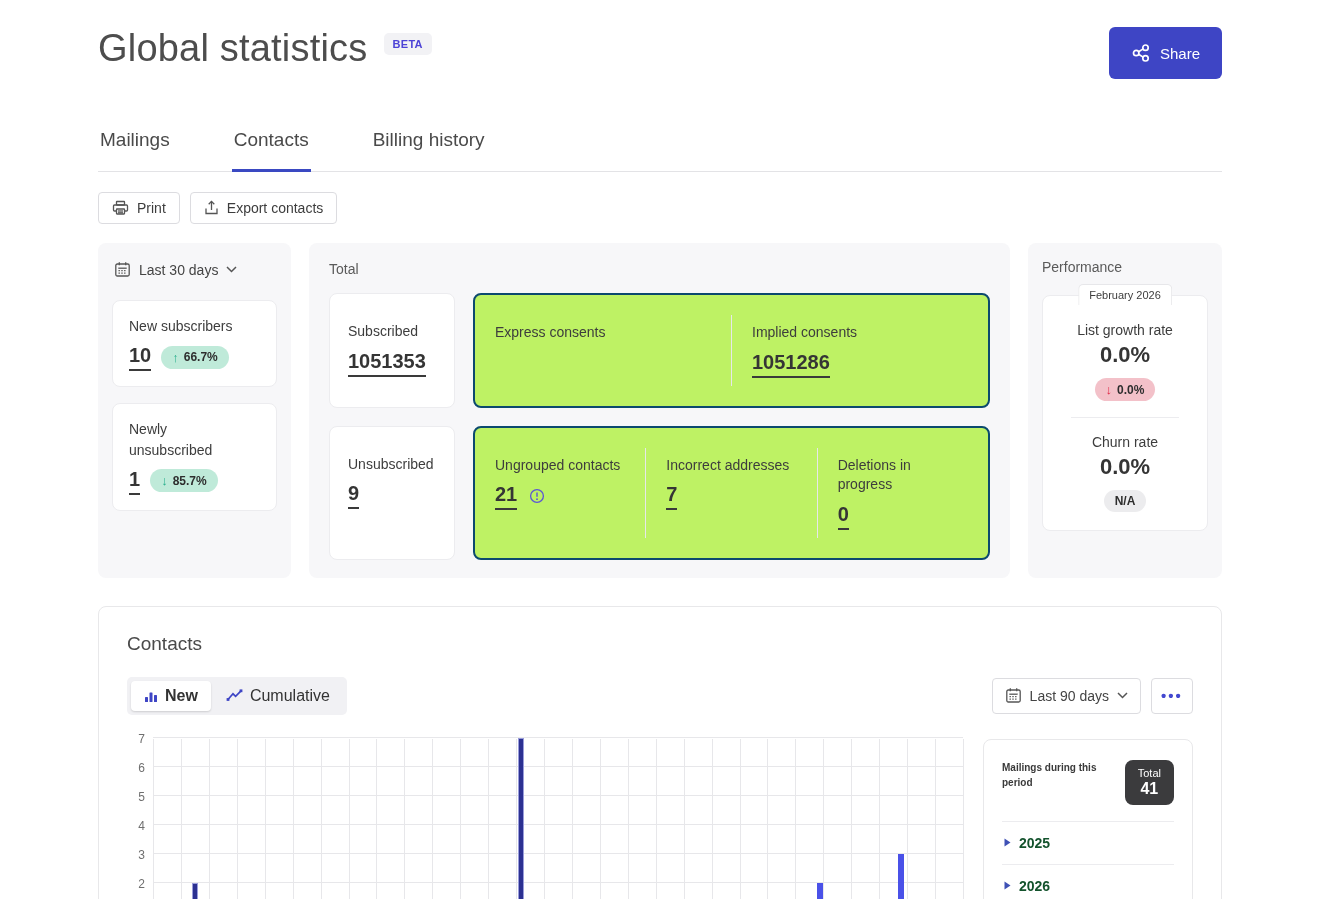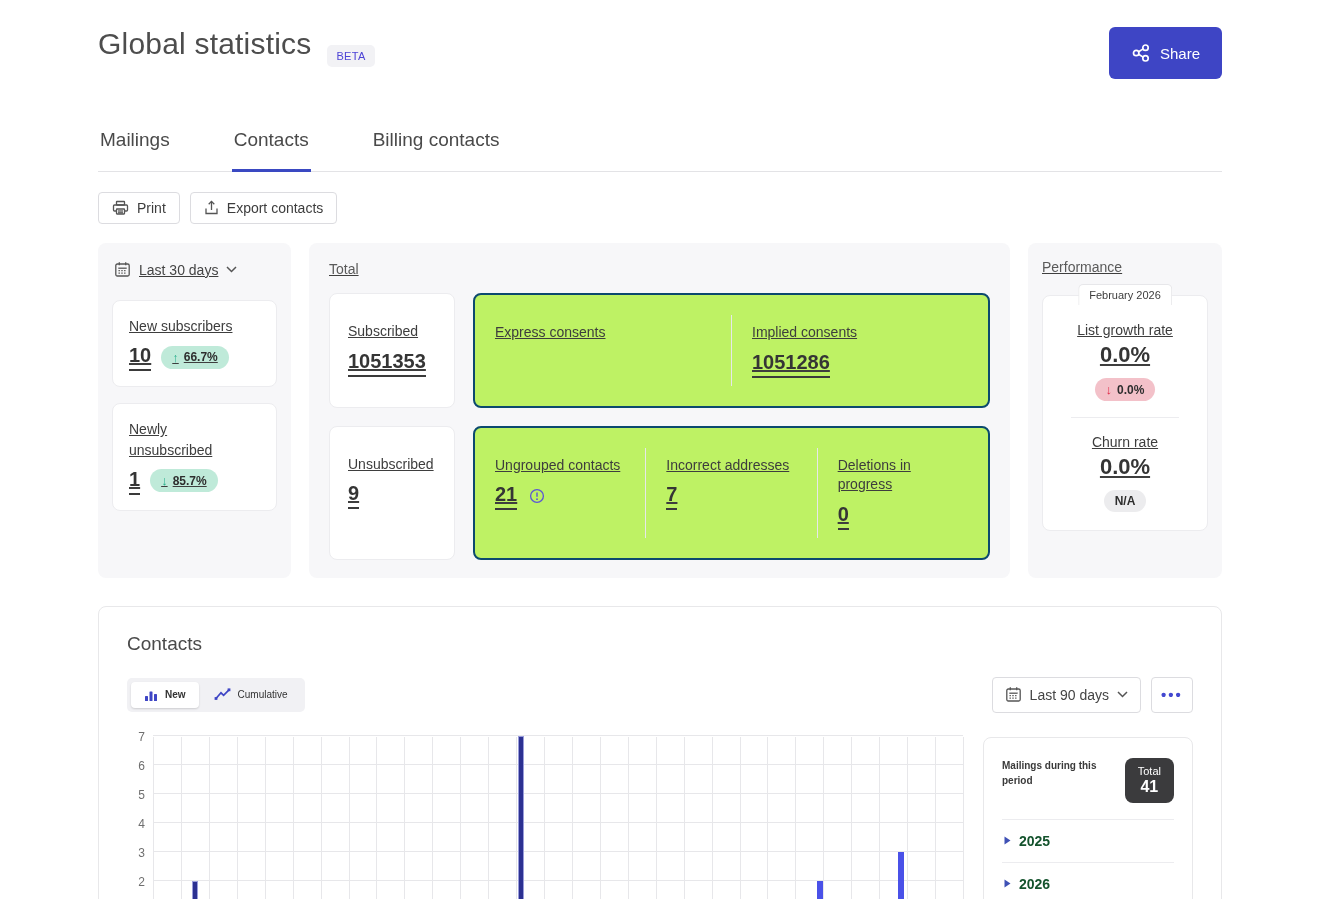--- a/index.html
+++ b/index.html
@@ -3,40 +3,40 @@
 <meta charset="utf-8">
 <style>
   * { margin:0; padding:0; box-sizing:border-box; }
   html,body { width:1320px; height:899px; overflow:hidden; background:#ffffff;
     font-family:"Liberation Sans","DejaVu Sans",sans-serif; color:#3e3e3e; }
   .page { width:1124px; margin:0 auto; padding-top:27px; }
 
   
   .hdr { display:flex; justify-content:space-between; align-items:flex-start; }
   .title-wrap { display:flex; align-items:flex-start; gap:16px; }
-  .page-title { font-size:30px; font-weight:400; color:#4d4d4d; letter-spacing:.2px; }
-  .beta { margin-top:18px; background:#f2f2f5; color:#4d43d6; font-size:11px; font-weight:400;
+  .page-title { font-size:38px; font-weight:400; color:#4d4d4d; letter-spacing:.2px; }
+  .beta { margin-top:6px; background:#f2f2f5; color:#4d43d6; font-size:11px; font-weight:700;
     padding:5px 9px; border-radius:5px; letter-spacing:.3px; }
   .share-btn { display:flex; align-items:center; gap:9px; background:#3e45c5; color:#fff;
     border:none; border-radius:6px; height:52px; padding:0 22px; font-size:15px; cursor:pointer; }
 
   
   .tabs { display:flex; gap:60px; margin-top:40px; border-bottom:1px solid #e3e3e6;align-items:center; }
   .tab { font-size:19px; color:#4a4a4a; padding:10px 2px 20px; cursor:pointer; position:relative; }
   .tab.active { font-weight:400; }
   .tab.active::after { content:""; position:absolute; left:0; right:0; bottom:-1px; height:3px; background:#3a49c2; }
 
   
   .actions { display:flex; justify-content:flex-start; gap:10px; margin-top:20px; }
   .btn-light { display:flex; align-items:center; gap:8px; background:#fff; border:1px solid #dcdce0;
     border-radius:4px; height:32px; padding:0 13px; font-size:14px; color:#3d3d3d; cursor:pointer; }
 
   
   .panels { display:flex; gap:18px; margin-top:19px; }
-  .panel { background:#f7f7f9; border-radius:8px;text-decoration:underline; }
+  .panel { background:#f7f7f9; border-radius:8px; }
   .panel.left  { width:193px; padding:16px 14px; flex:none; }
   .panel.mid   { flex:1; padding:18px 20px; }
   .panel.right { width:194px; padding:16px 14px; flex:none; }
   .panel-title { font-size:14px; color:#5a5a5a; }
 
   .range-picker { display:flex; align-items:center; gap:8px; font-size:14px; color:#444;
     cursor:pointer; padding:2px 2px 6px; }
   .mini-card { background:#fff; border:1px solid #ececef; border-radius:8px; padding:15px 16px; margin-top:16px; }
   .mini-card .lbl { font-size:14px; color:#3d3d3d; line-height:1.45; }
   .val-row { display:flex; align-items:center; gap:10px; margin-top:7px; }
@@ -70,21 +70,21 @@
   .metric .pct { font-size:22px; font-weight:700; color:#353535; margin-top:4px; }
   .metric .pill { margin-top:10px; }
   .perf-div { border:none; border-top:1px solid #ececef; margin:16px 18px; }
 
   
   .section { background:#fff; border:1px solid #e8e8ea; border-radius:8px; margin-top:28px;
     padding:26px 28px; height:600px; }
   .section-title { font-size:19px; color:#4a4a4a; }
   .chart-toolbar { display:flex; justify-content:space-between; align-items:center; margin-top:22px; }
   .toggle-group { display:flex; background:#f1f1f4; border-radius:5px; padding:4px; gap:2px; }
-  .toggle-btn { display:flex; align-items:center; gap:7px; font-size:10px; color:#333;
+  .toggle-btn { display:flex; align-items:center; gap:7px; font-size:16px; color:#333;
     padding:6px 13px; border-radius:4px; cursor:pointer; background:transparent; border:none; }
   .toggle-btn.active { background:#fff; font-weight:700; box-shadow:0 1px 2px rgba(0,0,0,.15); }
   .toolbar-right { display:flex; gap:10px; }
   .dd-btn { display:flex; align-items:center; gap:8px; background:#fff; border:1px solid #dcdce0;
     border-radius:4px; height:36px; padding:0 12px; font-size:14px; color:#444; cursor:pointer; }
   .more-btn { background:#fff; border:1px solid #dcdce0; border-radius:4px; width:42px; height:36px;
     color:#4348d0; font-size:15px; font-weight:700; letter-spacing:2px; cursor:pointer; line-height:1; }
 
   
   .chart-zone { display:flex; gap:20px; margin-top:24px; }
@@ -133,21 +133,21 @@
             <line x1="7.6" y1="11.3" x2="12.1" y2="14.1"></line>
         </svg>
       </span>
       <span>Share</span>
     </button>
   </div>
 
   <div class="tabs">
     <div class="tab">Mailings</div>
     <div class="tab active">Contacts</div>
-    <div class="tab">Billing contacts</div>
+    <div class="tab">Billing history</div>
   </div>
 
   <div class="actions">
     <button class="btn-light">
       <span class="ic">
         <svg width="17" height="16" viewBox="0 0 17 16" fill="none" stroke="#555" stroke-width="1.3">
           <rect x="4.5" y="1.5" width="8" height="3.5" rx="0.5"></rect>
           <rect x="1.5" y="5" width="14" height="6" rx="1"></rect>
           <rect x="4.5" y="9" width="8" height="5" rx="0.5" fill="#fff"></rect>
           <line x1="6" y1="11" x2="11" y2="11"></line>

